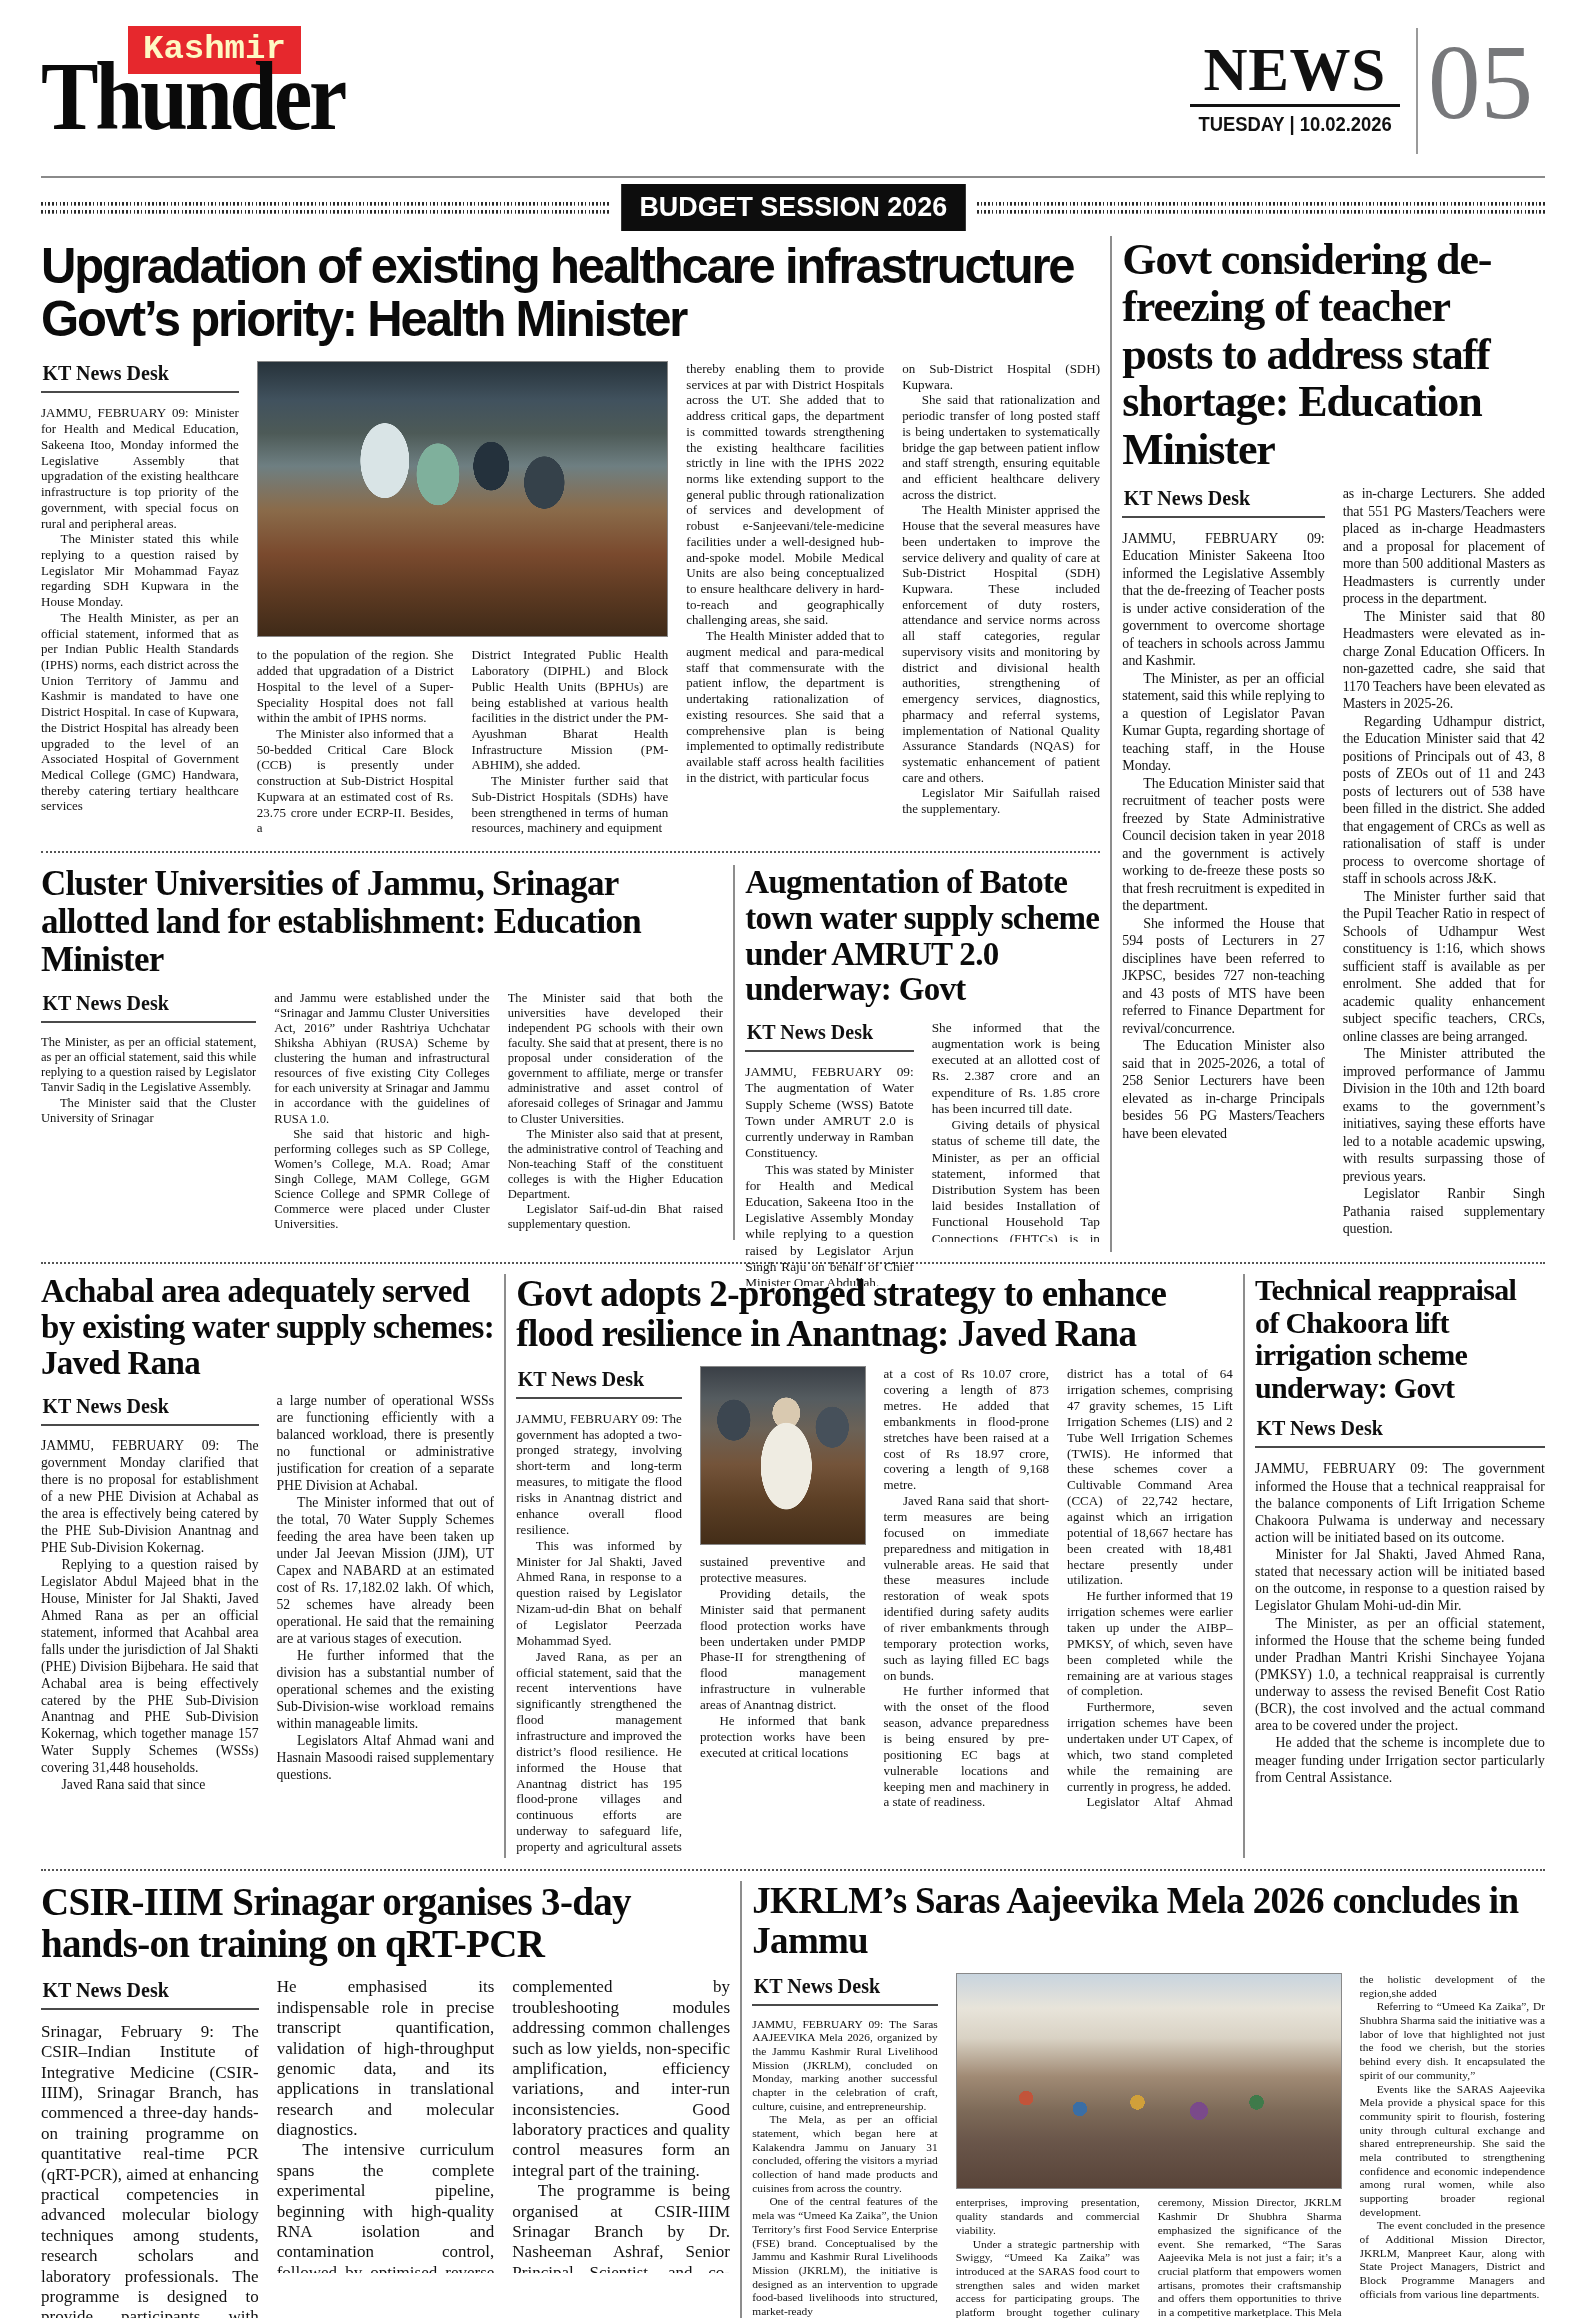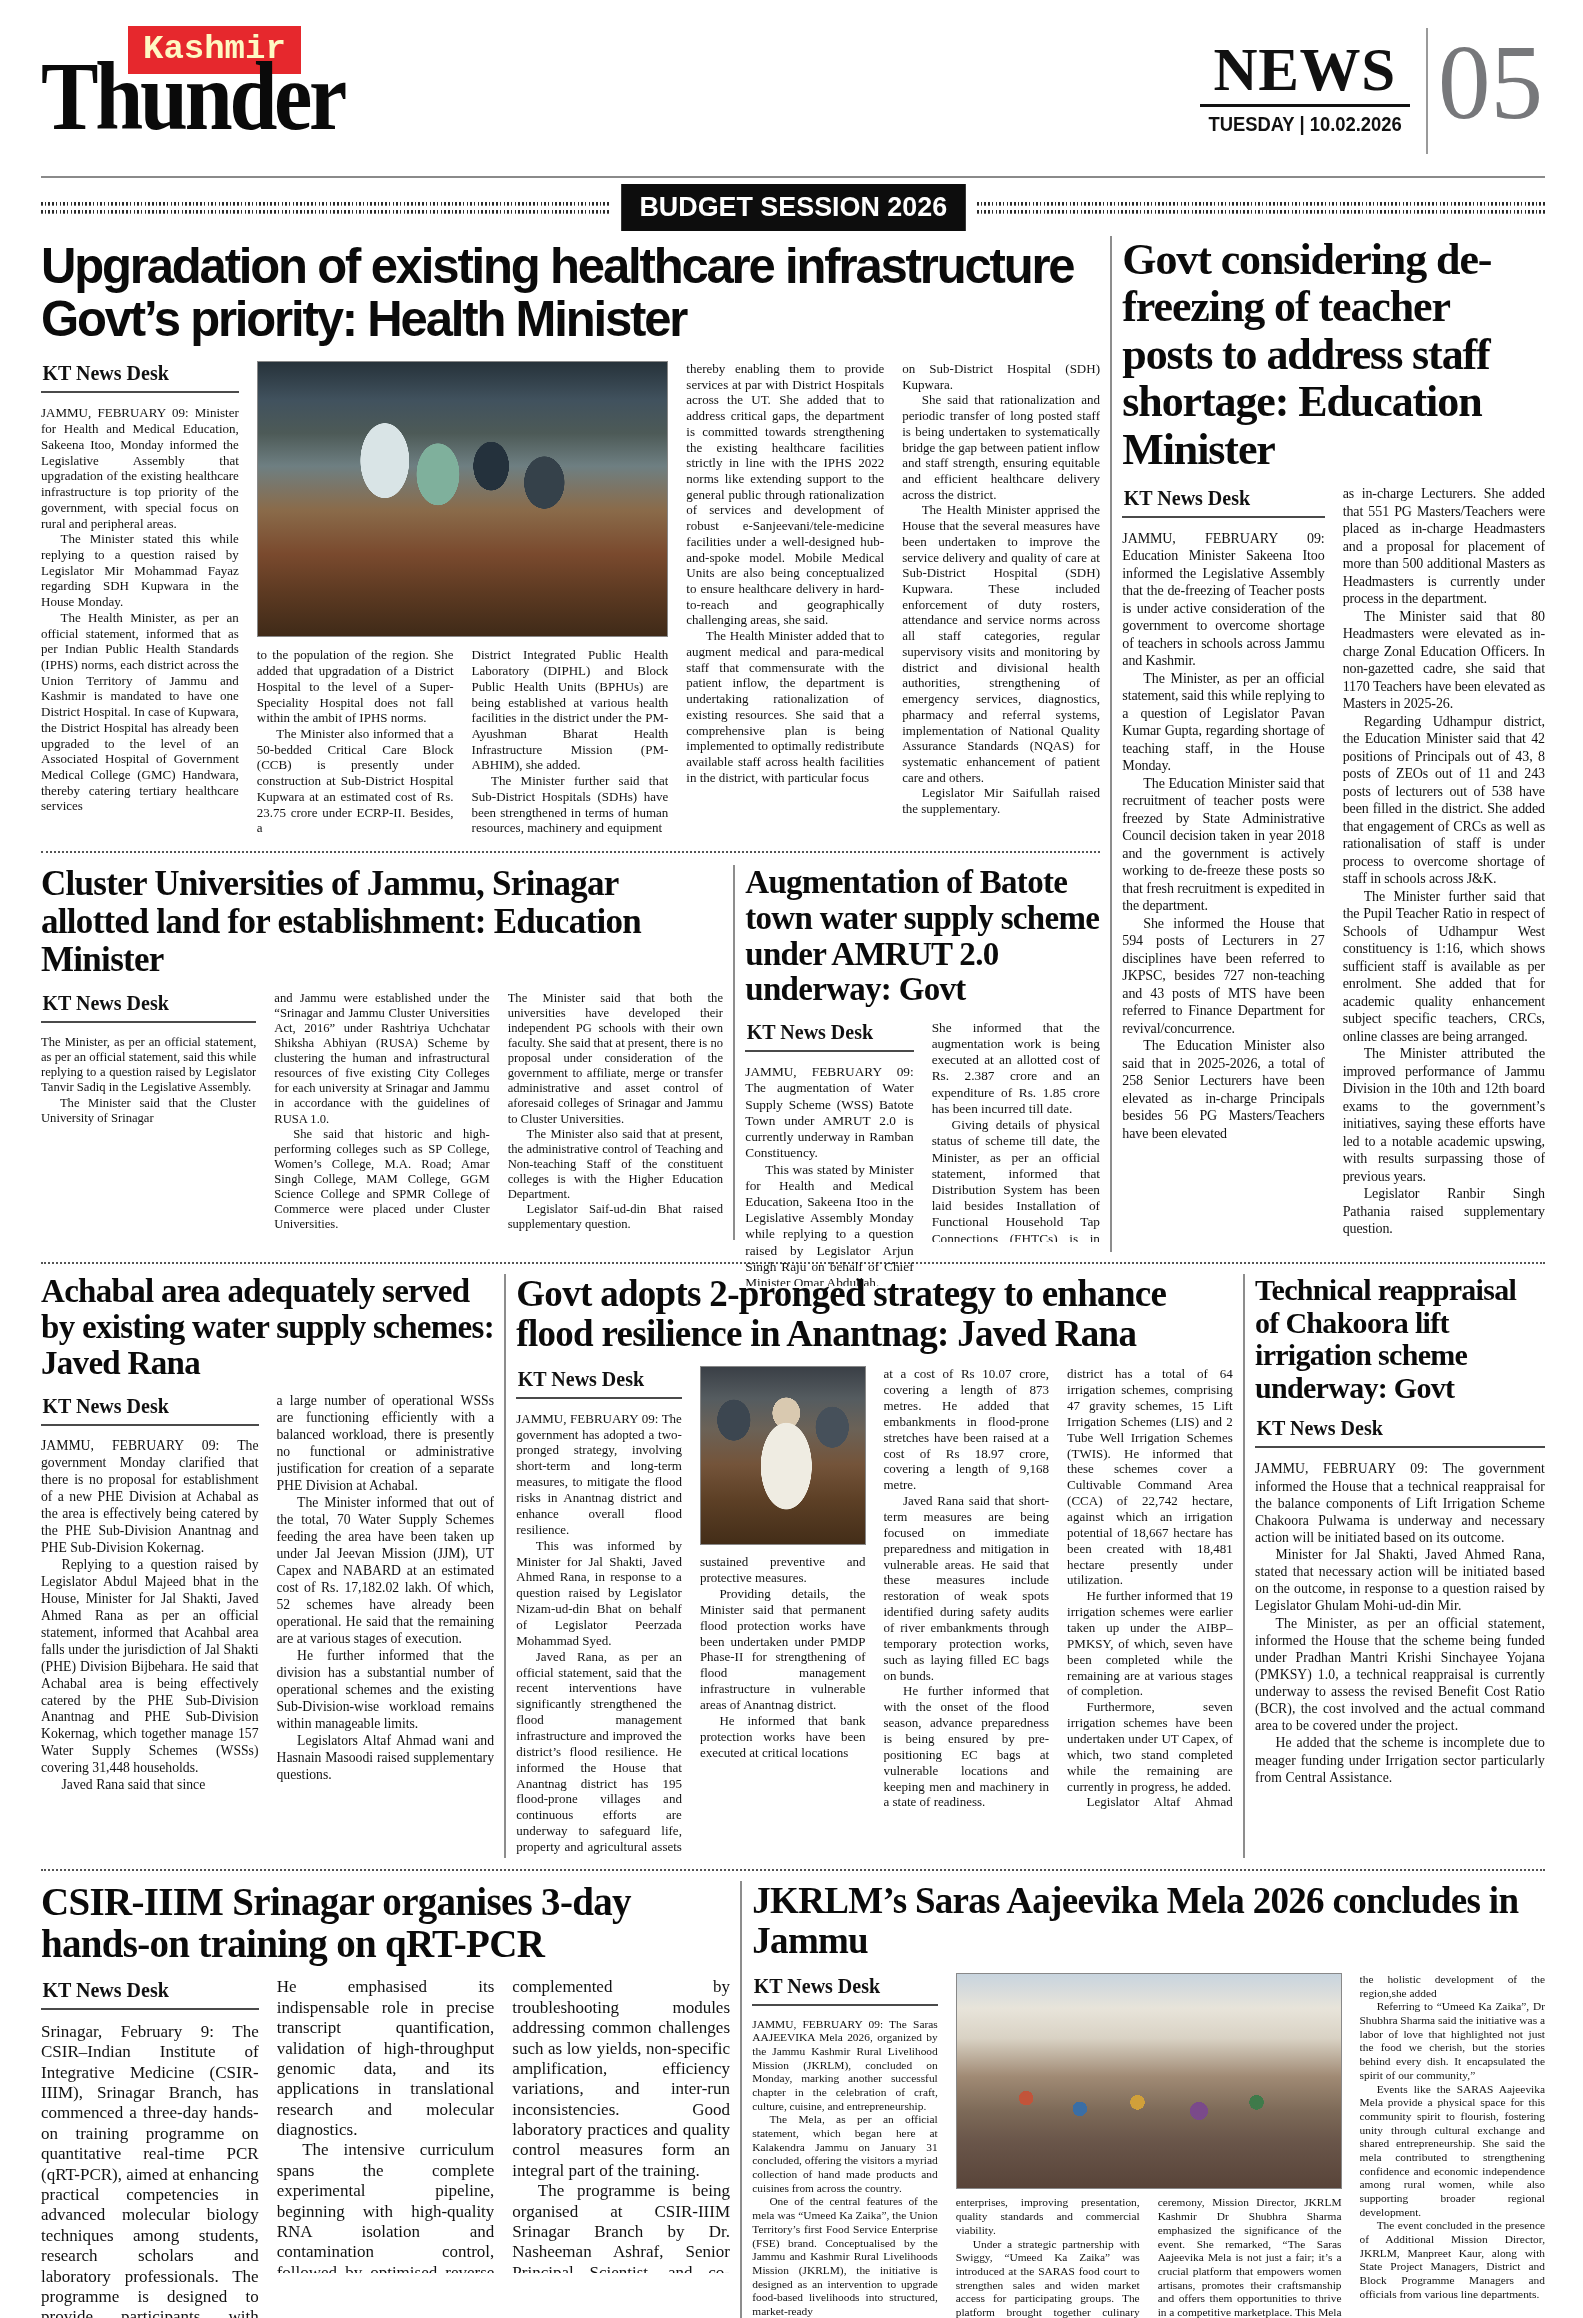--- a/index.html
+++ b/index.html
@@ -8,21 +8,21 @@
 
   
   .masthead{position:relative;height:167px;}
   .brand{position:relative;display:inline-block;}
   .kicker{position:absolute;left:87px;top:19px;background:#e6282d;color:#fef9c3;
           font-family:Liberation Mono, monospace;font-weight:bold;font-size:34px;line-height:1;
           padding:6px 15px 7.4px;letter-spacing:0;}
   .brand-title{display:inline-block;margin-top:40px;font-family:"Liberation Serif",serif;
           font-weight:bold;font-size:98px;line-height:1;letter-spacing:-3.7px;transform:scaleX(.88);
           transform-origin:left bottom;color:#0a0a0a;}
-  .issue{position:absolute;right:2px;top:21px;display:flex;align-items:flex-start;}
+  .issue{position:absolute;right:12px;top:21px;display:flex;align-items:flex-start;}
   .section-block{text-align:center;padding-top:10.4px;}
   .section{font-family:"Liberation Serif",serif;font-weight:bold;font-size:61px;line-height:1;
            letter-spacing:0.7px;border-bottom:3px solid #111;padding:0 4.4px 4.4px;}
   .date{font-family:"Liberation Sans",sans-serif;font-weight:bold;font-size:20px;letter-spacing:0;
         margin-top:6px;transform:scaleX(.92);transform-origin:center;}
   .issue-sep{width:1.5px;background:#9a9a9a;height:126px;margin:0 10.4px 0 16.3px;}
   .pageno{font-family:"Liberation Serif",serif;font-size:105px;line-height:1;color:#77787b;
           font-weight:normal;margin-top:1.5px;}
   .header-rule{height:2.2px;background:#8a8a8a;margin-top:1.5px;}
 

